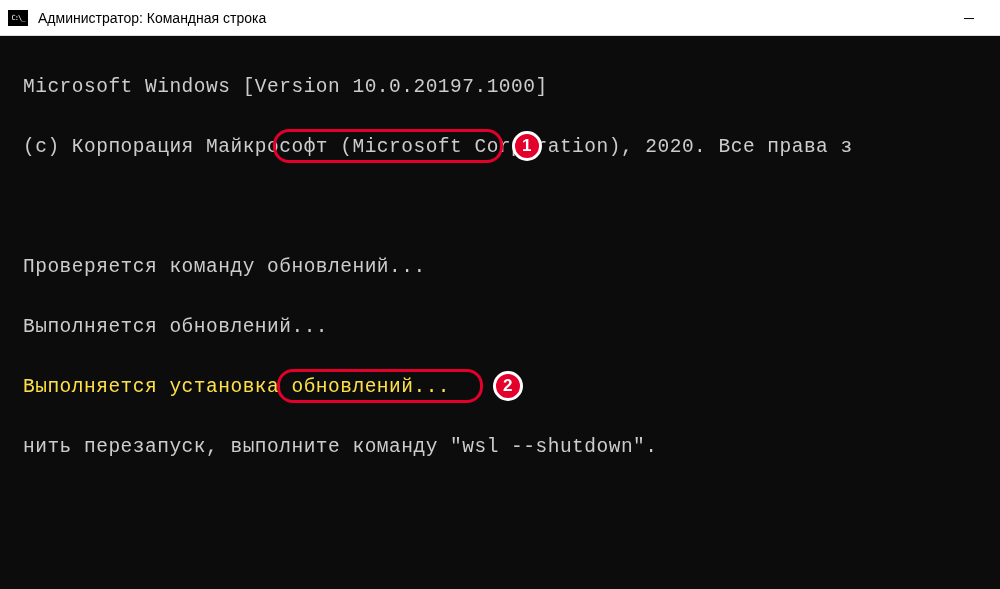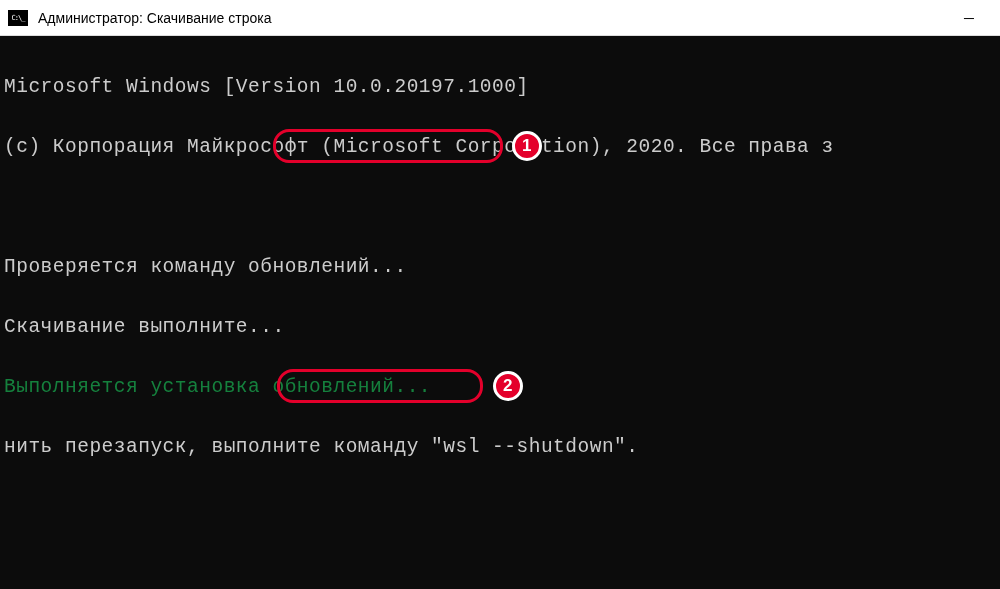--- a/index.html
+++ b/index.html
@@ -52,32 +52,32 @@
       display: flex;
       align-items: center;
       justify-content: center;
       font-family: 'Segoe UI', sans-serif;
       font-size: 14px;
       color: #000;
     }
     .terminal {
       background: #0c0c0c;
       color: #cccccc;
-      padding: 6px 4px;
+      padding: 6px 23px;
       font-size: 19.5px;
       letter-spacing: 0.5px;
       line-height: 30px;
       white-space: pre;
       width: 100%;
       height: calc(100% - 36px);
       overflow: hidden;
       position: relative;
     }
     .line { display: block; white-space: pre; }
-    .yellow { color: #15803d; }
+    .yellow { color: #fde047; }
     .highlight-box {
       position: absolute;
       border: 3px solid #e4002b;
       border-radius: 16px;
       pointer-events: none;
     }
     .badge {
       position: absolute;
       width: 30px;
       height: 30px;
@@ -92,32 +92,32 @@
       font-weight: bold;
       font-size: 17px;
       pointer-events: none;
     }
   </style>
 </head>
 <body>
 
 <div class="titlebar">
   <div class="app-icon"></div>
-  <span class="title-text">Администратор: Скачивание строка</span>
+  <span class="title-text">Администратор: Командная строка</span>
   <div class="window-controls">
     <div class="win-btn">─</div>
   </div>
 </div>
 
 <div class="terminal">
 <span class="line">Microsoft Windows [Version 10.0.20197.1000]</span>
 <span class="line">(c) Корпорация Майкрософт (Microsoft Corporation), 2020. Все права з</span>
 <span class="line"> </span>
 <span class="line">Проверяется команду обновлений...</span>
-<span class="line">Скачивание выполните...</span>
+<span class="line">Выполняется обновлений...</span>
 <span class="line yellow">Выполняется установка обновлений...</span>
 <span class="line">нить перезапуск, выполните команду "wsl --shutdown".</span>
 
 
 
 
 
 
   <div class="highlight-box" style="left:273px; top:93px; width:230px; height:34px;"></div>
   <div class="badge" style="left:512px; top:95px;"><span>1</span></div>

